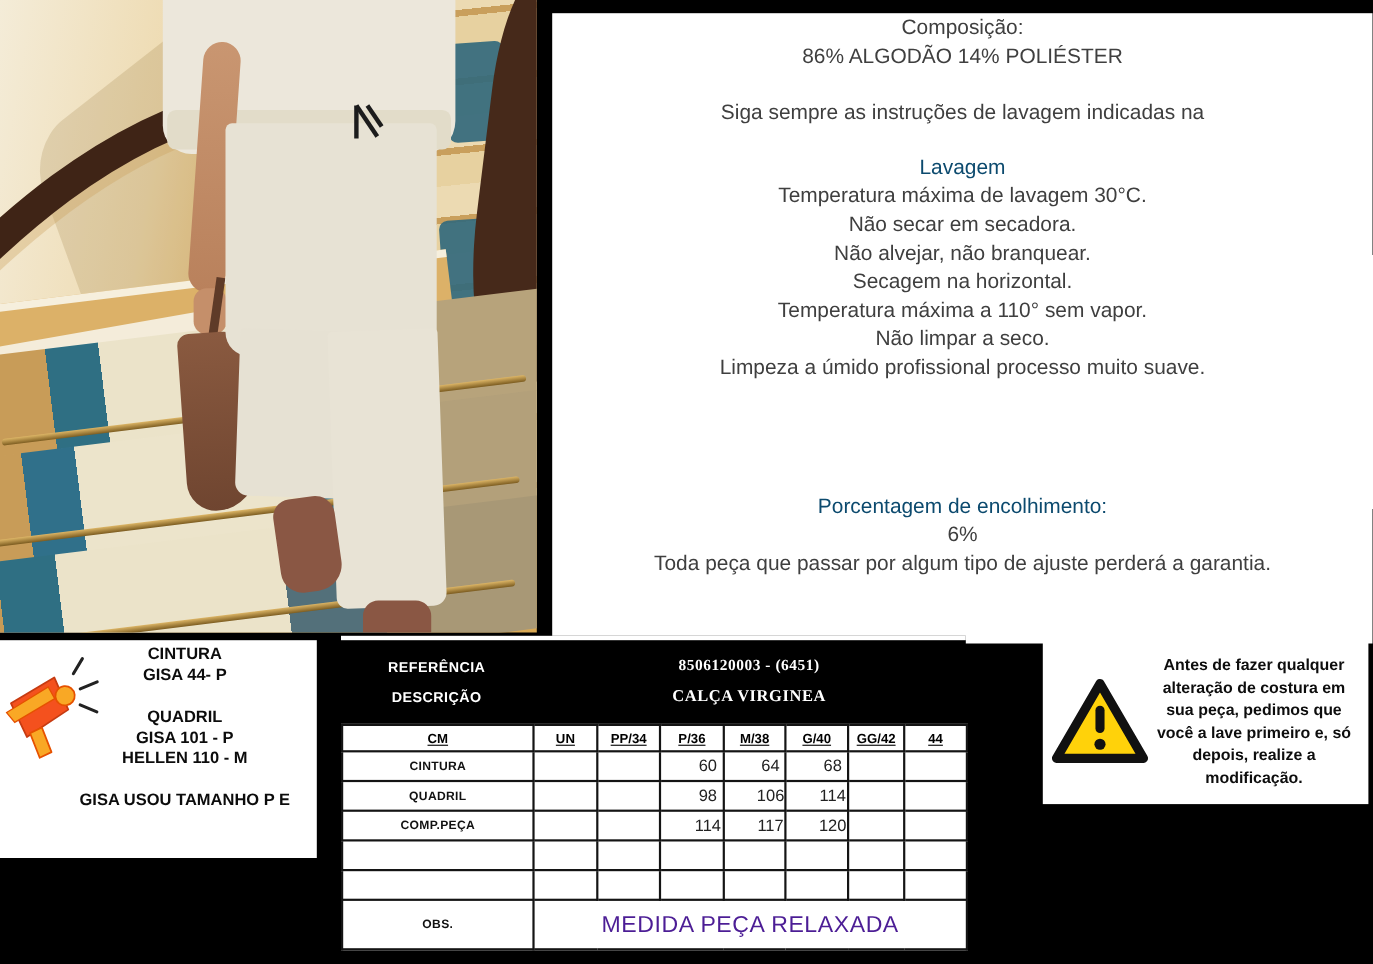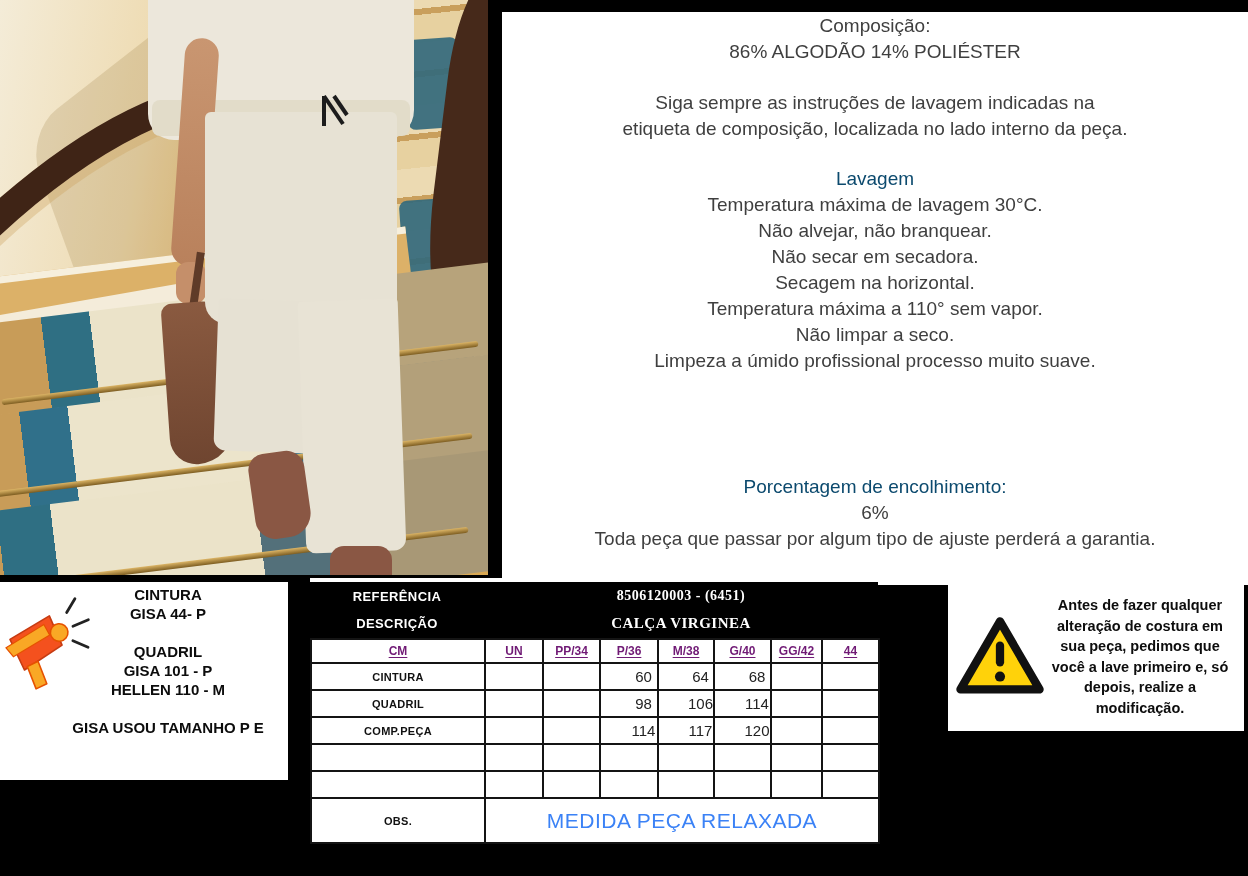--- a/index.html
+++ b/index.html
@@ -63,34 +63,34 @@
   
   .mbox{position:absolute;left:0;top:582px;width:288px;height:198px;background:#fff;}
   .mega{position:absolute;left:0px;top:12px;width:96px;height:110px;}
   .mlines{position:absolute;left:52px;top:3px;right:4px;text-align:center;font-weight:bold;
           font-size:15px;line-height:19px;color:#0c0c0c;}
   .mline{min-height:19px;white-space:nowrap;}
 
   
   .stable{position:absolute;left:310px;top:578px;width:568px;height:298px;background:#000;}
   .topline{height:4px;background:#fff;}
-  .thead-black{height:56px;display:flex;flex-direction:column;justify-content:center;gap:11px;color:#fff;}
+  .thead-black{height:76px;display:flex;flex-direction:column;justify-content:center;gap:11px;color:#fff;}
   .hrow{display:flex;align-items:center;}
   .hlab{width:174px;text-align:center;font-weight:bold;font-size:13px;letter-spacing:.4px;}
   .hval{flex:1;text-align:center;font-weight:bold;font-size:14px;letter-spacing:.5px;font-family:Liberation Serif, serif;}
   .hval2{font-size:15px;}
   table.grid{border-collapse:collapse;width:568px;table-layout:fixed;background:#fff;}
   .grid td,.grid th{border:2px solid #141414;padding:0;overflow:hidden;}
-  .grid thead th{height:22px;font-size:12px;color:#701a75;background:#fff;}
+  .grid thead th{height:22px;font-size:12px;color:#000000;background:#fff;}
   .u{text-decoration:underline;text-underline-offset:2px;}
   .grid tbody td{height:25px;background:#fff;text-align:center;vertical-align:middle;}
   td.lab{font-weight:bold;font-size:11px;letter-spacing:.3px;color:#111;}
   td.val{font-size:15px;color:#222;padding-left:29px;}
   tr.obsrow td{height:43px;}
-  td.obsval{color:#3b82f6;font-size:21px;letter-spacing:.5px;}
+  td.obsval{color:#4c1d95;font-size:21px;letter-spacing:.5px;}
   .c0{width:174px}.c1{width:58px}.c2{width:57px}.c3{width:58px}
   .c4{width:56px}.c5{width:57px}.c6{width:51px}.c7{width:57px}
 
   
   .notice{position:absolute;left:948px;top:582px;width:296px;height:149px;background:#fff;
           display:flex;align-items:center;box-sizing:border-box;padding:8px 10px 8px 6px;}
   .warn{width:92px;flex:0 0 auto;}
   .ntext{flex:1;text-align:center;font-weight:bold;font-size:14.5px;line-height:20.5px;color:#0d0d0d;}
 </style>
 </head>
@@ -137,26 +137,25 @@
       <path d="M4,4 L23,32" stroke="#1c1c1c" stroke-width="4" fill="none"></path>
       <path d="M14,4 L27,23" stroke="#1c1c1c" stroke-width="4" fill="none"></path>
     </svg>
   </div>
 
   <section class="care">
     <div class="cpl">Composição:</div>
     <div class="cpl">86% ALGODÃO 14% POLIÉSTER</div>
     <div class="sp25"></div>
     <div class="cpl">Siga sempre as instruções de lavagem indicadas na</div>
-    <div class="cpl">etiqueta de composição, localizada no lado interno da peça.</div>
     <div class="sp24"></div>
     <div class="cpl red">Lavagem</div>
     <div class="cpl">Temperatura máxima de lavagem 30°C.</div>
+    <div class="cpl">Não secar em secadora.</div>
     <div class="cpl">Não alvejar, não branquear.</div>
-    <div class="cpl">Não secar em secadora.</div>
     <div class="cpl">Secagem na horizontal.</div>
     <div class="cpl">Temperatura máxima a 110° sem vapor.</div>
     <div class="cpl">Não limpar a seco.</div>
     <div class="cpl">Limpeza a úmido profissional processo muito suave.</div>
     <div class="sp100"></div>
     <div class="cpl red">Porcentagem de encolhimento:</div>
     <div class="cpl">6%</div>
     <div class="cpl">Toda peça que passar por algum tipo de ajuste perderá a garantia.</div>
   </section>
 

